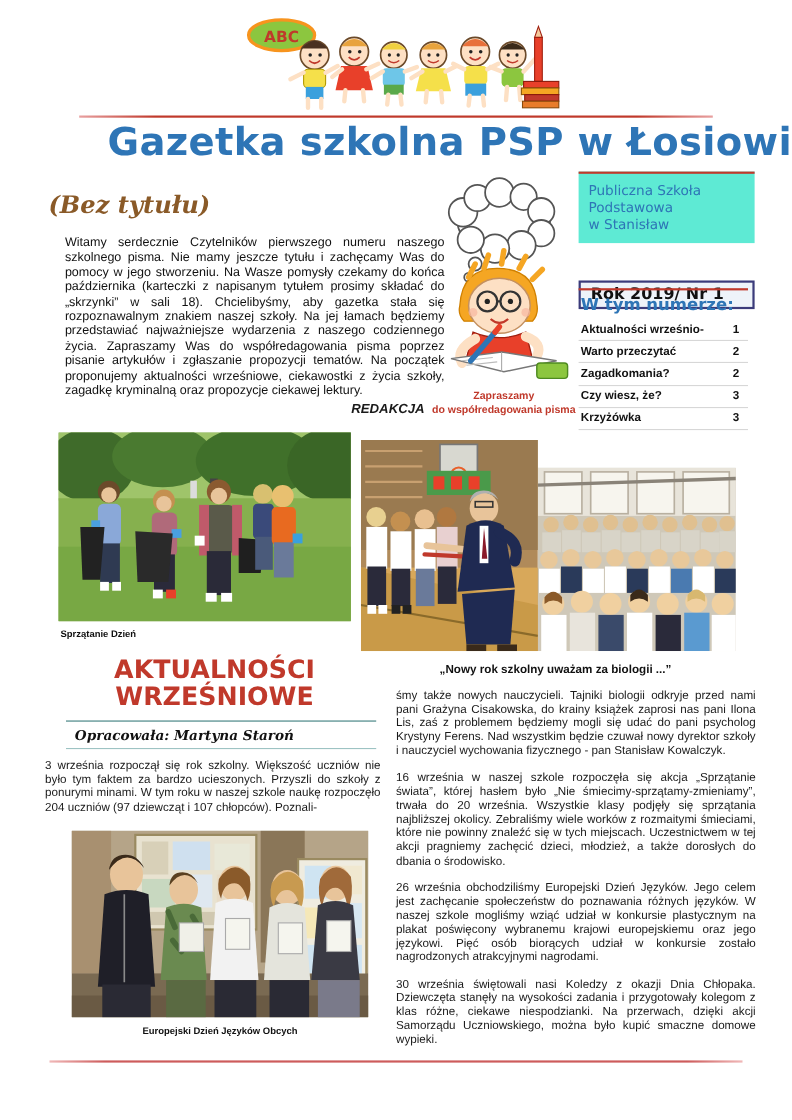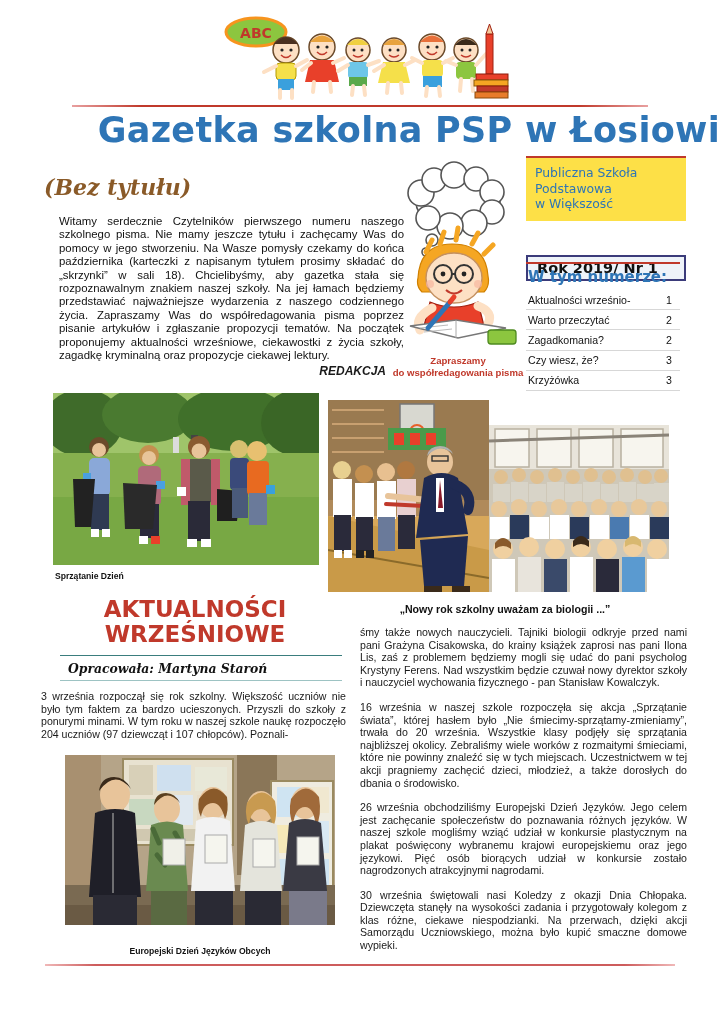--- a/index.html
+++ b/index.html
@@ -42,41 +42,41 @@
     text-align:right; font-size:12px; font-weight:bold; font-style:italic; }
 
   
   .boy-wrap { position:absolute; left:388px; top:8px; width:140px; height:200px; }
   .invite { position:absolute; left:378px; top:203px; width:160px; text-align:center;
     font-size:9.6px; font-weight:bold; color:#c0392b; line-height:12px; }
 
   
   .schoolbox {
     position:absolute; left:526px; top:4px; width:160px;
-    background:#fde047; border-top:2px solid #c0392b;
+    background:#5eead4; border-top:2px solid #c0392b;
     padding:7px 9px 9px 9px; box-sizing:border-box;
     color:#2e75b6; font-size:12.4px; line-height:15.5px;
     font-family:"DejaVu Sans", sans-serif;
   }
   .issuebox {
     position:absolute; left:526px; top:75px; width:160px; height:26px;
     border:2px solid #3b3b7a; background:#eef3f9; box-sizing:border-box;
     font-size:14.5px; font-weight:bold; color:#111;
     display:flex; align-items:center; padding-left:9px;
     font-family:"DejaVu Sans", sans-serif;
     margin-top:28px;
   }
   .tocbox { position:absolute; left:526px; top:110px; width:170px; }
   .toc-rule { height:2px; background:#c0392b; width:154px; }
   .toc-title { font-size:15px; font-weight:bold; color:#2e75b6;
     padding:4px 0 4px 2px; font-family:"DejaVu Sans", sans-serif; }
   .toc-row {
     display:flex; justify-content:space-between; 
     border-bottom:1px solid #d7d7d7; width:154px;
-    font-size:10.6px; font-weight:normal; padding:3.6px 2px 3.6px 2px;
+    font-size:10.6px; font-weight:bold; padding:3.6px 2px 3.6px 2px;
     box-sizing:border-box; color:#111;
   }
   .toc-row:first-of-type { border-top:1px solid #d7d7d7; }
   .toc-pg { padding-right:6px; }
 
   
   .photo { position:absolute; overflow:hidden; }
   .cap { position:absolute; font-size:8.6px; font-weight:bold; color:#111; }
   .cap-center { text-align:center; }
 
@@ -259,21 +259,21 @@
       </svg>
     </div>
     <div class="invite">
       <span>Zapraszamy</span><br>
       <span>do współredagowania pisma</span>
     </div>
 
     <div class="schoolbox">
       <div>Publiczna Szkoła</div>
       <div>Podstawowa</div>
-      <div>w Większość</div>
+      <div>w Stanisław</div>
     </div>
 
     <div class="issuebox">Rok 2019/ Nr 1</div>
 
     <div class="tocbox">
       <div class="toc-rule"></div>
       <div class="toc-title">W tym numerze:</div>
 
       <div class="toc-row">
         <span>Aktualności wrześnio-</span>
@@ -563,21 +563,21 @@
       <rect x="180" y="136" width="36" height="34" fill="#2a2a34"></rect>
       <rect x="188" y="84" width="22" height="28" fill="#f5f5ee" stroke="#aaa" stroke-width="1"></rect>
 
       <ellipse cx="240" cy="48" rx="14" ry="16" fill="#e8c49a"></ellipse>
       <path d="M226 44 q14 -20 28 -2 q3 18 -3 30 q-2 -20 -11 -20 q-10 0 -12 18 q-5 -12 -2 -26z" fill="#a06a3a"></path>
       <path d="M224 68 q16 -8 32 0 l6 68 l-44 0z" fill="#3a3a44"></path>
       <rect x="224" y="136" width="38" height="34" fill="#7a7a8a"></rect>
       <rect x="232" y="82" width="22" height="28" fill="#f5f5ee" stroke="#aaa" stroke-width="1"></rect>
     </svg>
   </div>
-  <div class="cap cap-center" style="left:55px; top:932px; width:290px;margin-top:14px;">Europejski Dzień Języków Obcych</div>
+  <div class="cap cap-center" style="left:55px; top:932px; width:290px;">Europejski Dzień Języków Obcych</div>
 
   <div class="colR">
     <p>śmy także nowych nauczycieli. Tajniki biologii odkryje przed nami pani Grażyna Cisakowska, do krainy książek zaprosi nas pani Ilona Lis, zaś z problemem będziemy mogli się udać do pani psycholog Krystyny Ferens. Nad wszystkim będzie czuwał nowy dyrektor szkoły i nauczyciel wychowania fizycznego - pan Stanisław Kowalczyk.</p>
     <p>16 września w naszej szkole rozpoczęła się akcja „Sprzątanie świata”, której hasłem było „Nie śmiecimy-sprzątamy-zmieniamy”, trwała do 20 września. Wszystkie klasy podjęły się sprzątania najbliższej okolicy. Zebraliśmy wiele worków z rozmaitymi śmieciami, które nie powinny znaleźć się w tych miejscach. Uczestnictwem w tej akcji pragniemy zachęcić dzieci, młodzież, a także dorosłych do dbania o środowisko.</p>
     <p>26 września obchodziliśmy Europejski Dzień Języków. Jego celem jest zachęcanie społeczeństw do poznawania różnych języków. W naszej szkole mogliśmy wziąć udział w konkursie plastycznym na plakat poświęcony wybranemu krajowi europejskiemu oraz jego językowi. Pięć osób biorących udział w konkursie zostało nagrodzonych atrakcyjnymi nagrodami.</p>
     <p>30 września świętowali nasi Koledzy z okazji Dnia Chłopaka. Dziewczęta stanęły na wysokości zadania i przygotowały kolegom z klas różne, ciekawe niespodzianki. Na przerwach, dzięki akcji Samorządu Uczniowskiego, można było kupić smaczne domowe wypieki.</p>
   </div>
 
   <div class="rule-bot"></div>
 </div>

